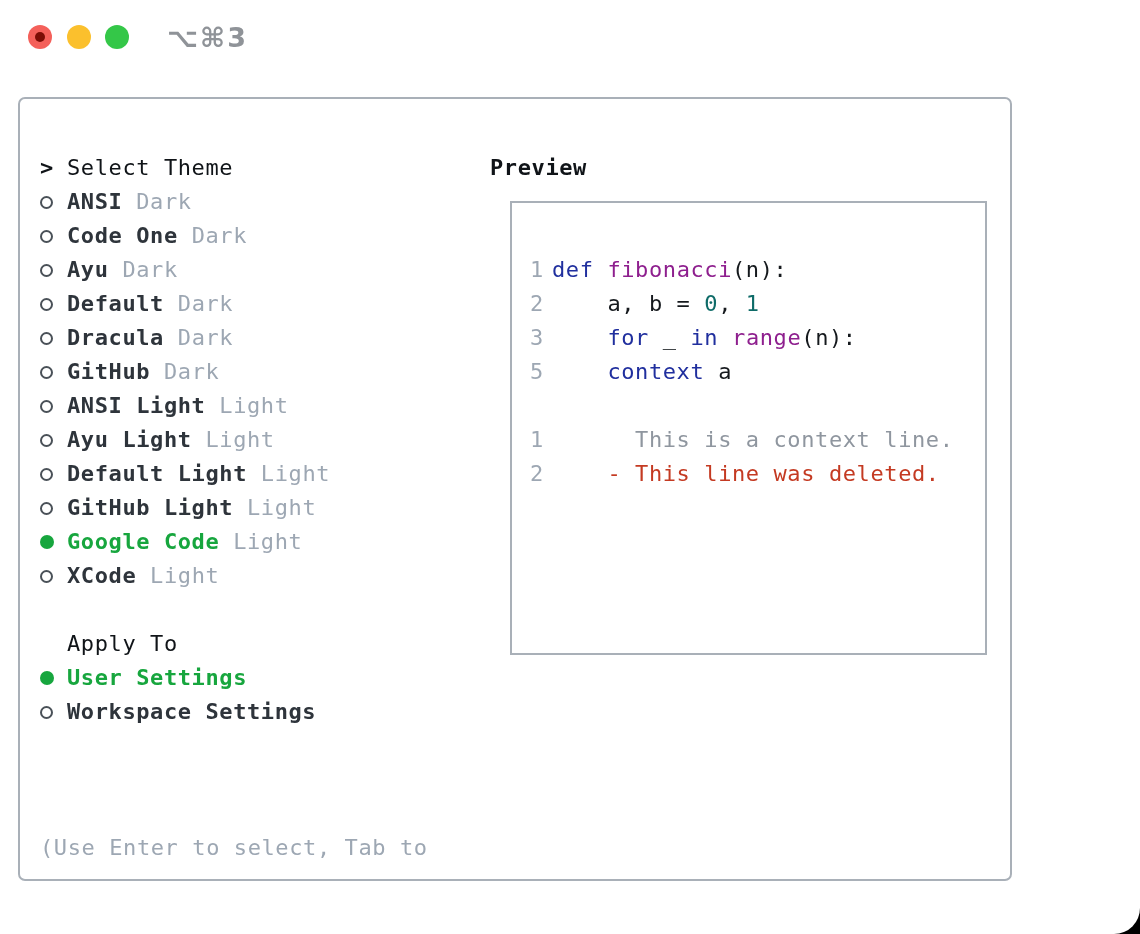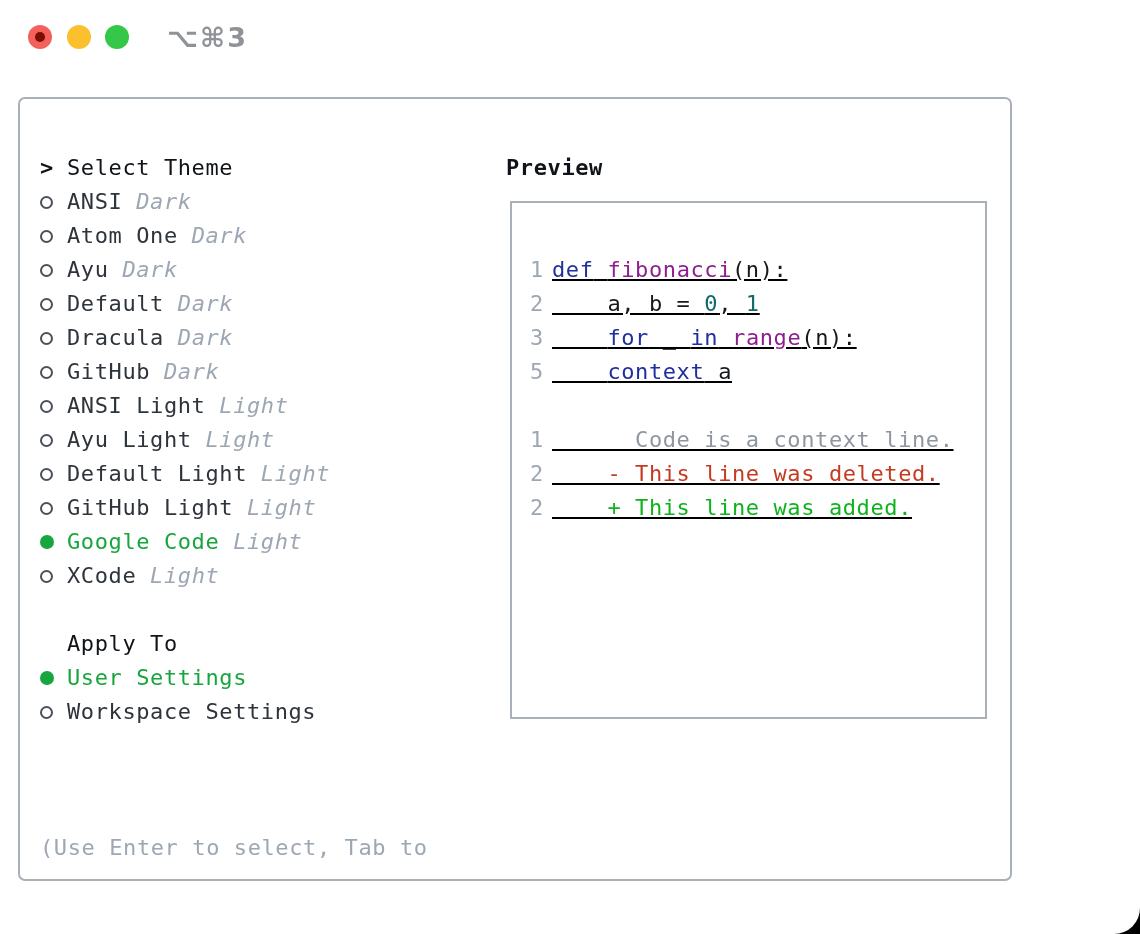--- a/index.html
+++ b/index.html
@@ -48,35 +48,35 @@
   
   .left-col{position:absolute;left:20px;top:52px;width:440px;
     font-size:22px;letter-spacing:0.6px;color:var(--text_dark);}
   .row{height:34px;line-height:34px;display:flex;align-items:center;white-space:pre;}
   .marker-cell{width:27px;flex:0 0 27px;display:flex;align-items:center;}
   .caret{font-weight:bold;color:var(--text_black);line-height:34px;}
   .header-label{font-weight:normal;color:var(--text_black);}
   .circle{width:13px;height:13px;border-radius:50%;box-sizing:border-box;display:inline-block;}
   .circle.outline{border:2px solid #4a5158;}
   .circle.filled{background:var(--accent_green);width:14px;height:14px;}
-  .theme-name{color:var(--text_dark);}
+  .theme-name{color:var(--text_dark);font-weight:bold;}
   .theme-name.selected{color:var(--accent_green);}
-  .theme-variant{color:var(--text_muted);font-style:italic;}
+  .theme-variant{color:var(--text_muted);}
   .spacer{height:34px;}
   .apply-header{color:var(--text_black);}
   .hint{color:var(--text_muted);line-height:34px;font-size:22px;white-space:pre;}
   
   .preview-title{
-    position:absolute;left:486px;top:52px;height:34px;line-height:34px;
+    position:absolute;left:470px;top:52px;height:34px;line-height:34px;
     font-size:22px;font-weight:bold;letter-spacing:0.6px;color:var(--text_black);
   }
   .preview-box{
-    position:absolute;left:490px;top:102px;width:477px;height:518px;
+    position:absolute;left:490px;top:102px;width:477px;height:454px;
     border:2px solid var(--border_gray);background:#fff;box-sizing:border-box;
-    padding:50px 0 0 18px;overflow:hidden;text-decoration:underline;
+    padding:50px 0 0 18px;overflow:hidden;
   }
   .code-line{height:34px;line-height:34px;font-size:22px;letter-spacing:0.6px;white-space:pre;}
   .ln{display:inline-block;width:22px;color:var(--text_muted);}
   .tok-pl{color:var(--code_plain);}
   .tok-kw{color:var(--code_keyword);}
   .tok-fn{color:var(--code_function);}
   .tok-num{color:var(--code_number);}
   .tok-ctx{color:var(--diff_context);}
   .tok-del{color:var(--diff_deleted);}
   .tok-add{color:var(--diff_added);}
@@ -101,21 +101,21 @@
 
 <div class="panel">
   <div class="left-col">
     <div class="row">
       <span class="marker-cell"><span class="caret">&gt;</span></span>
       <span class="header-label">Select Theme</span>
     </div>
 
     <div id="theme-list">
         <div class="row"><span class="marker-cell"><span class="circle outline"></span></span><span class="theme-name">ANSI</span><span> </span><span class="theme-variant">Dark</span></div>
-        <div class="row"><span class="marker-cell"><span class="circle outline"></span></span><span class="theme-name">Atom One</span><span> </span><span class="theme-variant">Dark</span></div>
+        <div class="row"><span class="marker-cell"><span class="circle outline"></span></span><span class="theme-name">Code One</span><span> </span><span class="theme-variant">Dark</span></div>
         <div class="row"><span class="marker-cell"><span class="circle outline"></span></span><span class="theme-name">Ayu</span><span> </span><span class="theme-variant">Dark</span></div>
         <div class="row"><span class="marker-cell"><span class="circle outline"></span></span><span class="theme-name">Default</span><span> </span><span class="theme-variant">Dark</span></div>
         <div class="row"><span class="marker-cell"><span class="circle outline"></span></span><span class="theme-name">Dracula</span><span> </span><span class="theme-variant">Dark</span></div>
         <div class="row"><span class="marker-cell"><span class="circle outline"></span></span><span class="theme-name">GitHub</span><span> </span><span class="theme-variant">Dark</span></div>
         <div class="row"><span class="marker-cell"><span class="circle outline"></span></span><span class="theme-name">ANSI Light</span><span> </span><span class="theme-variant">Light</span></div>
         <div class="row"><span class="marker-cell"><span class="circle outline"></span></span><span class="theme-name">Ayu Light</span><span> </span><span class="theme-variant">Light</span></div>
         <div class="row"><span class="marker-cell"><span class="circle outline"></span></span><span class="theme-name">Default Light</span><span> </span><span class="theme-variant">Light</span></div>
         <div class="row"><span class="marker-cell"><span class="circle outline"></span></span><span class="theme-name">GitHub Light</span><span> </span><span class="theme-variant">Light</span></div>
         <div class="row"><span class="marker-cell"><span class="circle filled"></span></span><span class="theme-name selected">Google Code</span><span> </span><span class="theme-variant">Light</span></div>
         <div class="row"><span class="marker-cell"><span class="circle outline"></span></span><span class="theme-name">XCode</span><span> </span><span class="theme-variant">Light</span></div>
@@ -142,20 +142,19 @@
   </div>
 
   <div class="preview-title">Preview</div>
   <div class="preview-box">
     <div id="code-block">
         <div class="code-line"><span class="ln">1</span><span class="tok-kw">def</span><span class="tok-pl"> </span><span class="tok-fn">fibonacci</span><span class="tok-pl">(n):</span></div>
         <div class="code-line"><span class="ln">2</span><span class="tok-pl">    a, b = </span><span class="tok-num">0</span><span class="tok-pl">, </span><span class="tok-num">1</span></div>
         <div class="code-line"><span class="ln">3</span><span class="tok-pl">    </span><span class="tok-kw">for</span><span class="tok-pl"> _ </span><span class="tok-kw">in</span><span class="tok-pl"> </span><span class="tok-fn">range</span><span class="tok-pl">(n):</span></div>
         <div class="code-line"><span class="ln">5</span><span class="tok-pl">    </span><span class="tok-kw">context</span><span class="tok-pl"> a</span></div>
         <div class="code-line"><span class="ln"></span></div>
-        <div class="code-line"><span class="ln">1</span><span class="tok-ctx">      Code is a context line.</span></div>
+        <div class="code-line"><span class="ln">1</span><span class="tok-ctx">      This is a context line.</span></div>
         <div class="code-line"><span class="ln">2</span><span class="tok-del">    - This line was deleted.</span></div>
-        <div class="code-line"><span class="ln">2</span><span class="tok-add">    + This line was added.</span></div>
       </div>
   </div>
 </div>
 
 <div class="corner-br"></div>
 
 </body></html>

